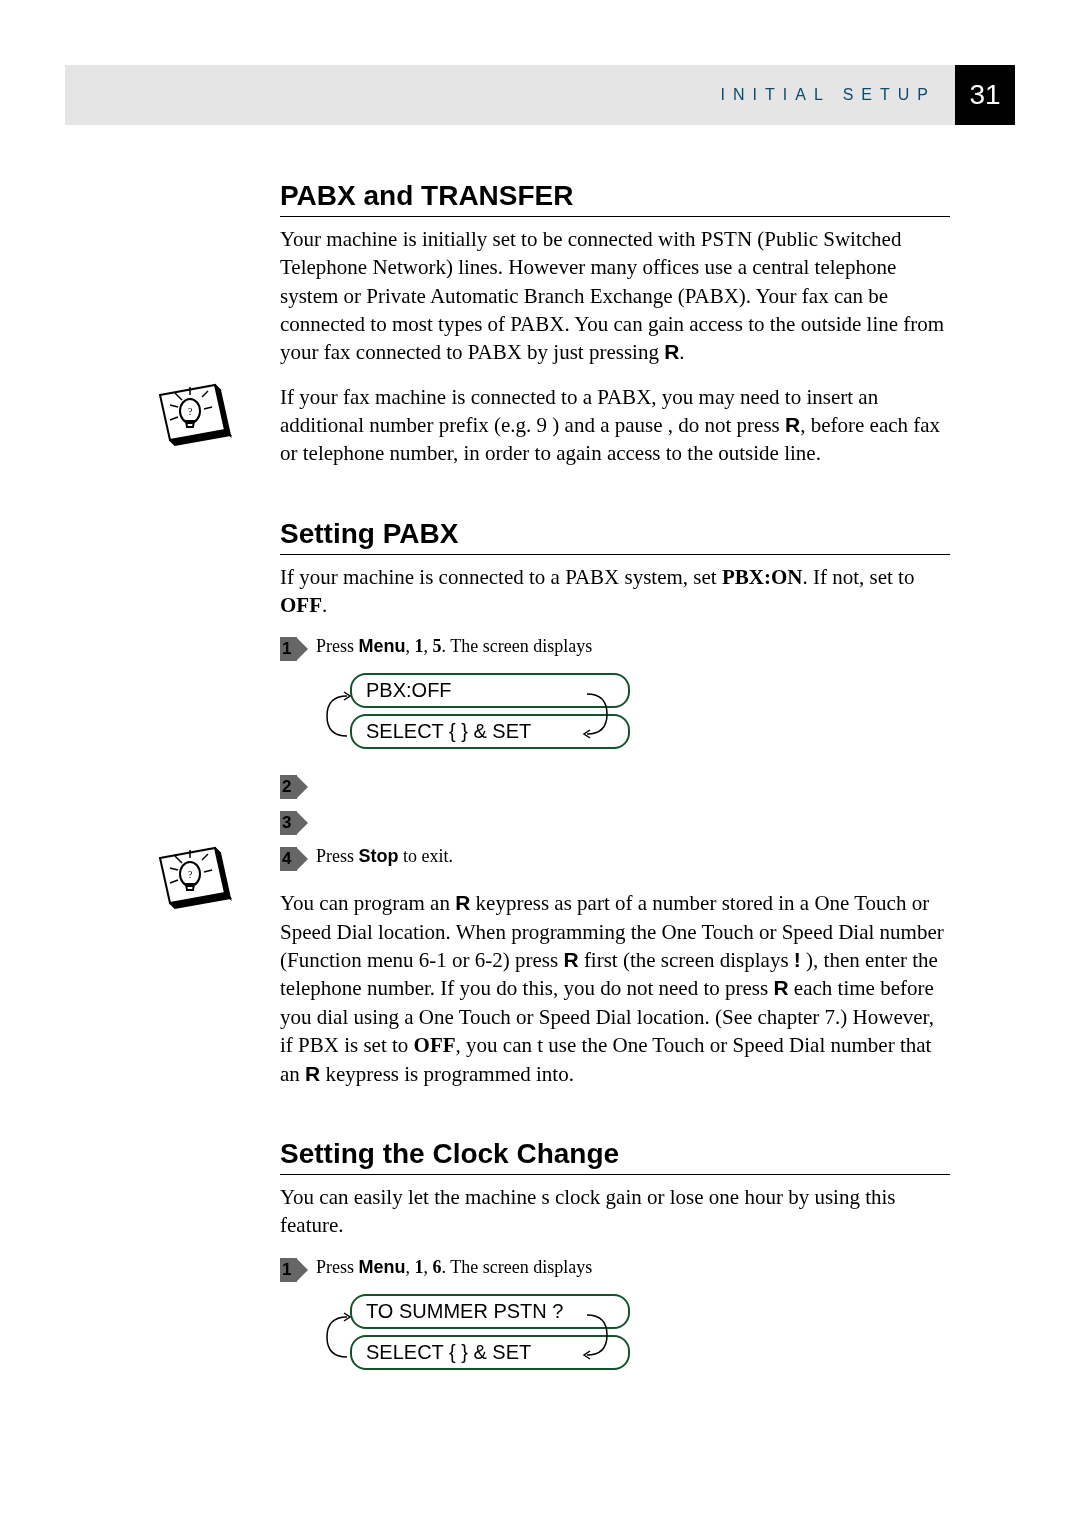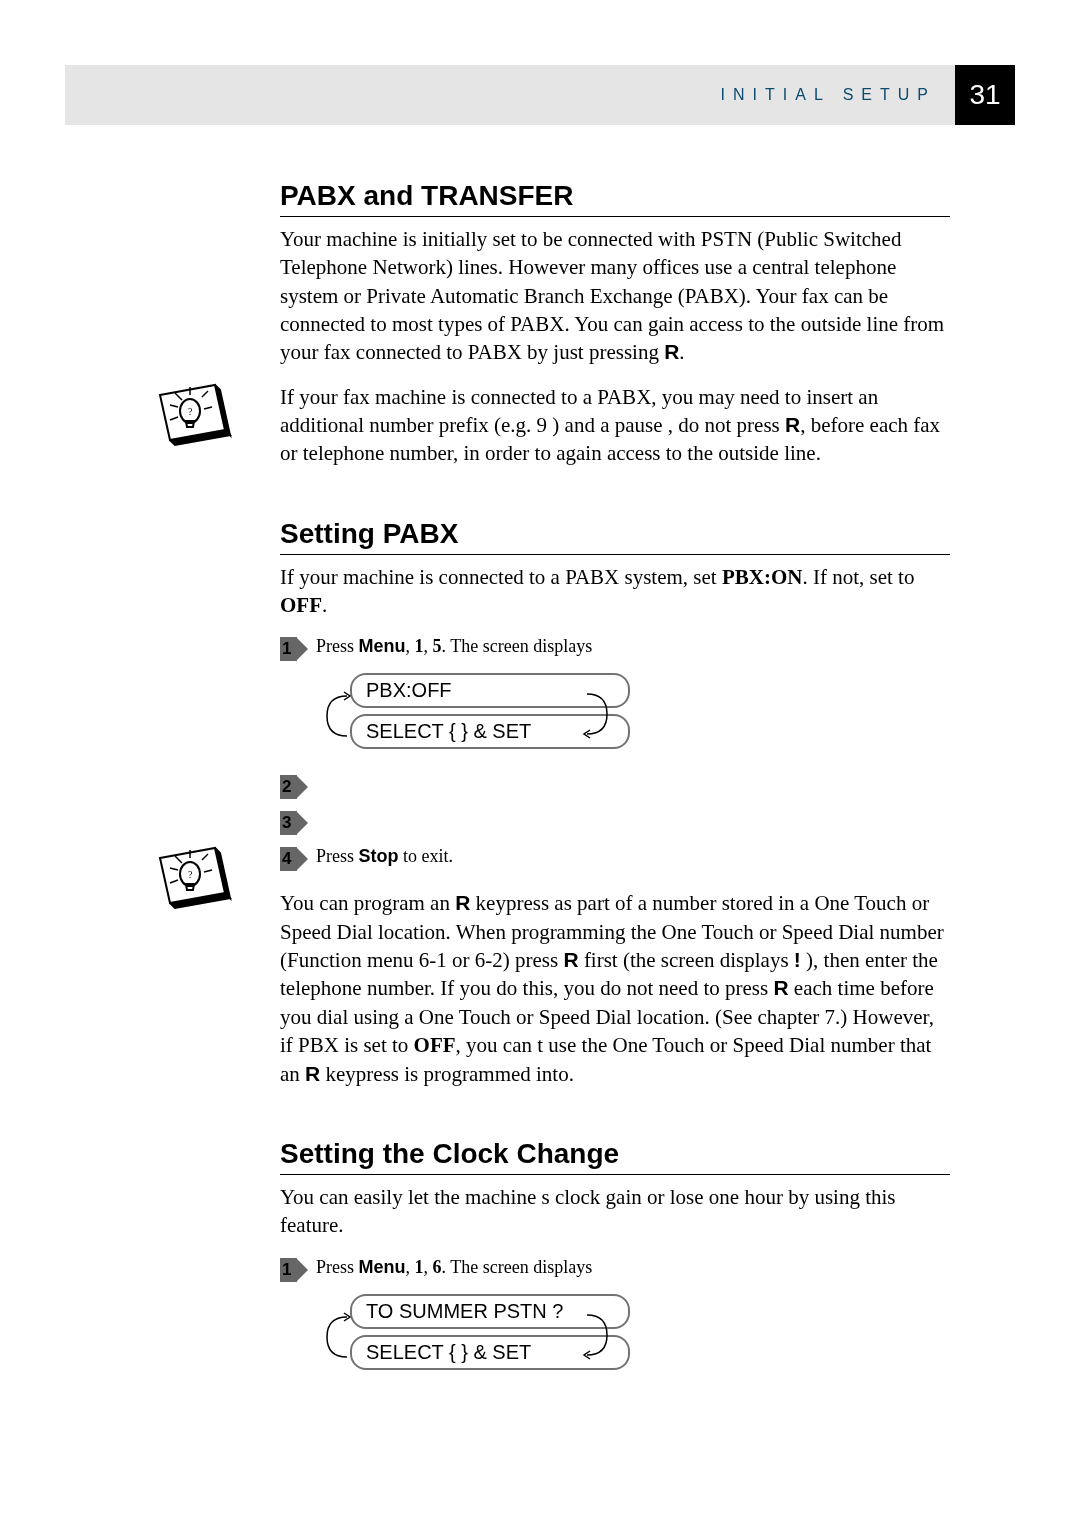--- a/index.html
+++ b/index.html
@@ -111,21 +111,21 @@
     .step-text {
       font-size: 18px;
       line-height: 1.3;
     }
     .display-box {
       margin: 12px 0 18px 70px;
       position: relative;
       width: 340px;
     }
     .display-line {
-      border: 2px solid #737373;
+      border: 2px solid #14532d;
       border-radius: 16px;
       padding: 4px 14px;
       font-family: Arial, sans-serif;
       font-size: 20px;
       margin-bottom: 6px;
       display: inline-block;
       width: 280px;
     }
     .display-wrapper {
       position: relative;

